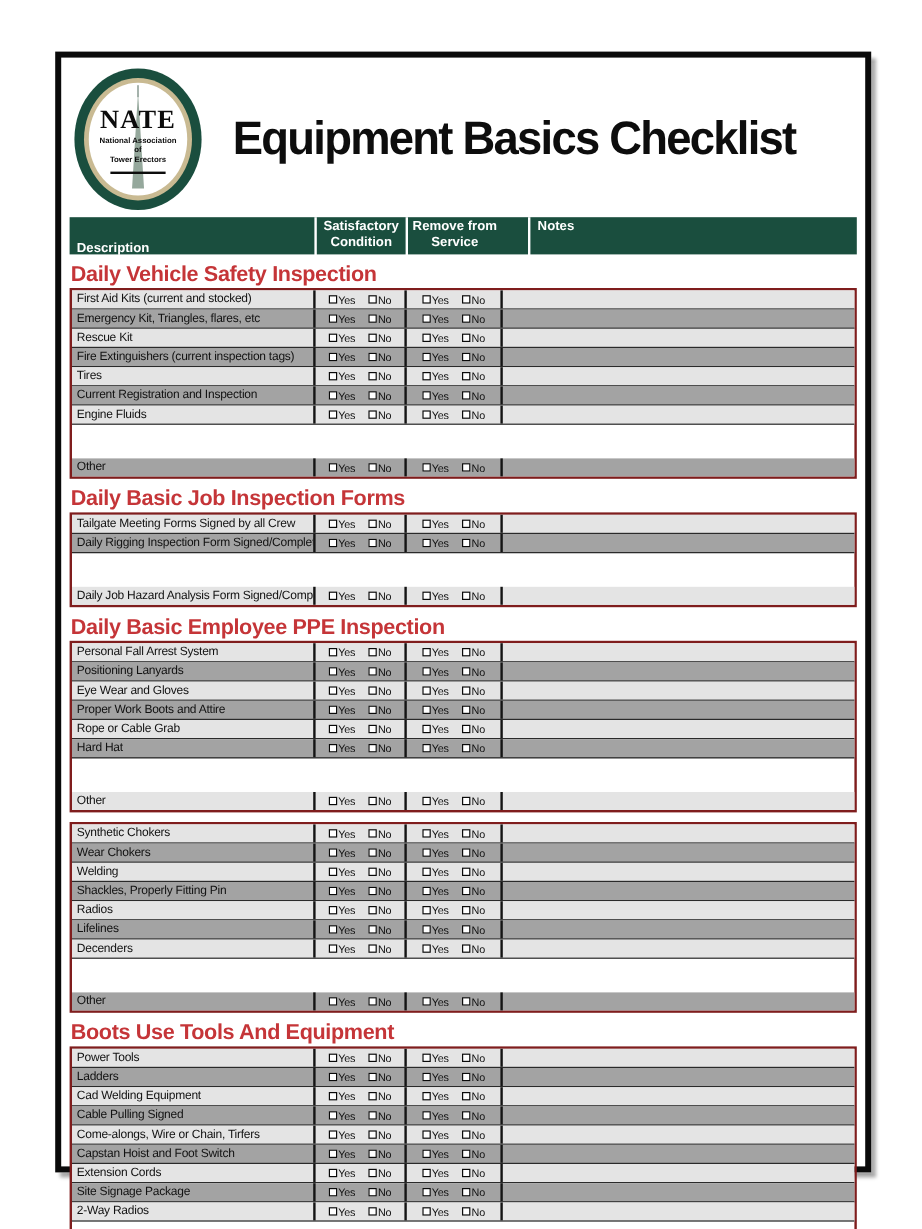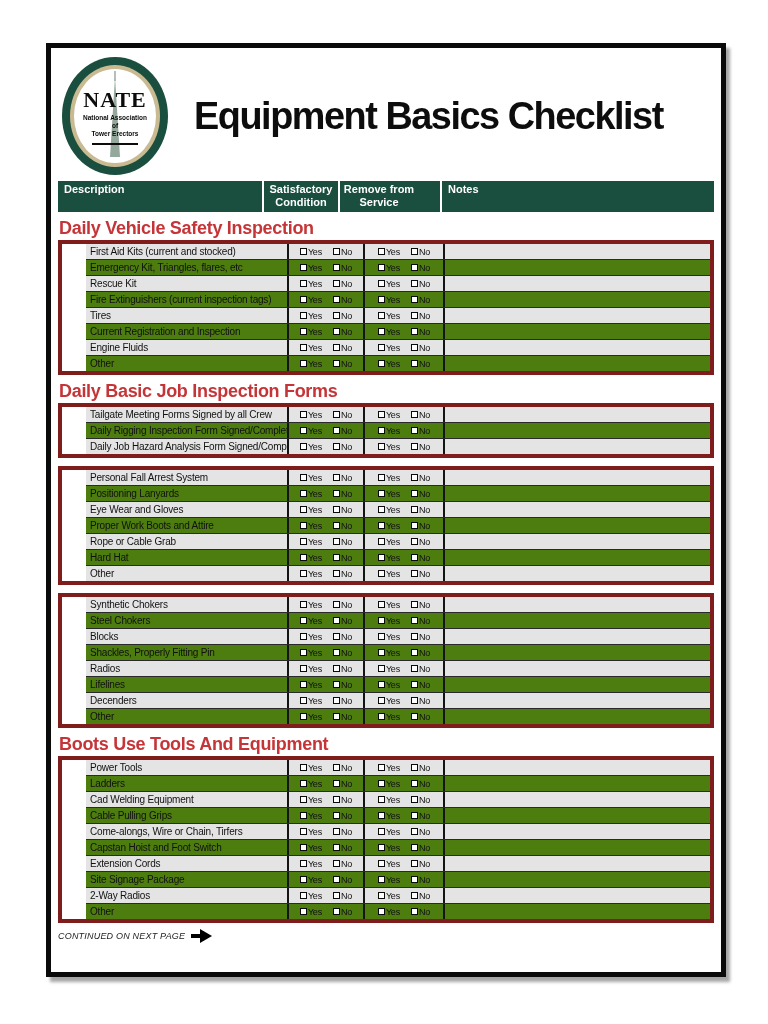--- a/index.html
+++ b/index.html
@@ -29,29 +29,29 @@
   .logo-acronym{position:absolute;top:30px;width:100%;text-align:center;
     font-family:"Liberation Serif",serif;font-weight:bold;font-size:22px;letter-spacing:1px;color:#0c0c0c;z-index:2;}
   .logo-small{position:absolute;top:57px;width:100%;text-align:center;z-index:2;
     font-size:6.5px;font-weight:bold;line-height:8px;color:#0c0c0c;}
   .logo-underline{position:absolute;top:86px;left:50%;transform:translateX(-50%);width:46px;height:2px;background:#0c0c0c;z-index:2;}
   .title{font-size:39px;font-weight:bold;letter-spacing:-1.5px;margin-left:26px;color:#0d0d0d;
     transform:scaleX(0.97);transform-origin:left center;white-space:nowrap;}
   
   .green-bar{display:grid;grid-template-columns:204px 76px 80px 1fr;height:31px;background:var(--green);margin-top:2px;}
   .gh{color:#fff;font-weight:bold;font-size:11px;line-height:1.15;}
-  .gh-desc{padding:2px 0 0 6px;}
+  .gh-desc{padding:20px 0 0 6px;}
   .gh-mid{border-left:2px solid #fff;display:flex;align-items:flex-start;justify-content:center;text-align:center;padding-top:2px;}
   .gh-notes{border-left:2px solid #fff;padding:2px 0 0 6px;margin-left:22px;}
   
   .section{margin-top:8px;}
   .section-title{color:var(--red);font-size:18px;font-weight:bold;letter-spacing:-0.3px;height:16px;line-height:16px;margin-bottom:4px;padding-left:1px;}
-  .section-table{border:4px solid #7f1d1d;padding-left:24px;}
-  .row{display:grid;grid-template-columns:203px 76px 80px 1fr;height:16px;border-bottom:1px solid #2a2a2a;background:#4d7c0f;}
-  .row:last-child{border-bottom:none;height:15px;}
+  .section-table{border:2px solid #7f1d1d;}
+  .row{display:grid;grid-template-columns:203px 76px 80px 1fr;height:16px;border-bottom:1px solid #2a2a2a;background:#a3a3a3;}
+  .row:last-child{border-bottom:none;height:15px;margin-top:28px;}
   .row.shaded{background:var(--shade);}
   .cell{display:flex;align-items:center;}
   .cell.desc{padding-left:4px;font-size:10px;letter-spacing:-0.2px;border-right:2px solid #141414;white-space:nowrap;overflow:hidden;}
   .cell.checks{border-right:2px solid #141414;justify-content:center;gap:11px;}
   .pair{display:inline-flex;align-items:center;cursor:pointer;}
   .box{width:7px;height:7px;border:1.5px solid #0a0a0a;background:#fff;display:inline-block;margin-right:1px;}
   .cb-label{font-size:9px;letter-spacing:-0.2px;}
   .cell.notes{background:transparent;}
   
   .footer{display:flex;align-items:center;margin-top:5px;padding-right:2px;height:16px;}
@@ -371,20 +371,21 @@
         <span class="box"></span>
                 <span class="cb-label">No</span>
       </span>
     </div>
     <div class="cell notes"></div>
   </div>
 </div>
   </section>
 
   <section class="section">
+    <h2 class="section-title">Daily Basic Employee PPE Inspection</h2>
     <div class="section-table">
   <div class="row shaded">
     <div class="cell desc">Personal Fall Arrest System</div>
     <div class="cell checks">
       <span class="pair">
         <span class="box"></span>
                 <span class="cb-label">Yes</span>
       </span>
       <span class="pair">
         <span class="box"></span>
@@ -577,46 +578,46 @@
       </span>
       <span class="pair">
         <span class="box"></span>
                 <span class="cb-label">No</span>
       </span>
     </div>
     <div class="cell notes"></div>
   </div>
 
   <div class="row plain">
-    <div class="cell desc">Steel Chokers</div>
-    <div class="cell checks">
-      <span class="pair">
-        <span class="box"></span>
-                <span class="cb-label">Yes</span>
-      </span>
-      <span class="pair">
-        <span class="box"></span>
-                <span class="cb-label">No</span>
-      </span>
-    </div>
-    <div class="cell checks">
-      <span class="pair">
-        <span class="box"></span>
-                <span class="cb-label">Yes</span>
-      </span>
-      <span class="pair">
-        <span class="box"></span>
-                <span class="cb-label">No</span>
-      </span>
-    </div>
-    <div class="cell notes"></div>
-  </div>
-
-  <div class="row shaded">
-    <div class="cell desc">Blocks</div>
+    <div class="cell desc">Wear Chokers</div>
+    <div class="cell checks">
+      <span class="pair">
+        <span class="box"></span>
+                <span class="cb-label">Yes</span>
+      </span>
+      <span class="pair">
+        <span class="box"></span>
+                <span class="cb-label">No</span>
+      </span>
+    </div>
+    <div class="cell checks">
+      <span class="pair">
+        <span class="box"></span>
+                <span class="cb-label">Yes</span>
+      </span>
+      <span class="pair">
+        <span class="box"></span>
+                <span class="cb-label">No</span>
+      </span>
+    </div>
+    <div class="cell notes"></div>
+  </div>
+
+  <div class="row shaded">
+    <div class="cell desc">Welding</div>
     <div class="cell checks">
       <span class="pair">
         <span class="box"></span>
                 <span class="cb-label">Yes</span>
       </span>
       <span class="pair">
         <span class="box"></span>
                 <span class="cb-label">No</span>
       </span>
     </div>
@@ -832,21 +833,21 @@
       </span>
       <span class="pair">
         <span class="box"></span>
                 <span class="cb-label">No</span>
       </span>
     </div>
     <div class="cell notes"></div>
   </div>
 
   <div class="row plain">
-    <div class="cell desc">Cable Pulling Grips</div>
+    <div class="cell desc">Cable Pulling Signed</div>
     <div class="cell checks">
       <span class="pair">
         <span class="box"></span>
                 <span class="cb-label">Yes</span>
       </span>
       <span class="pair">
         <span class="box"></span>
                 <span class="cb-label">No</span>
       </span>
     </div>

